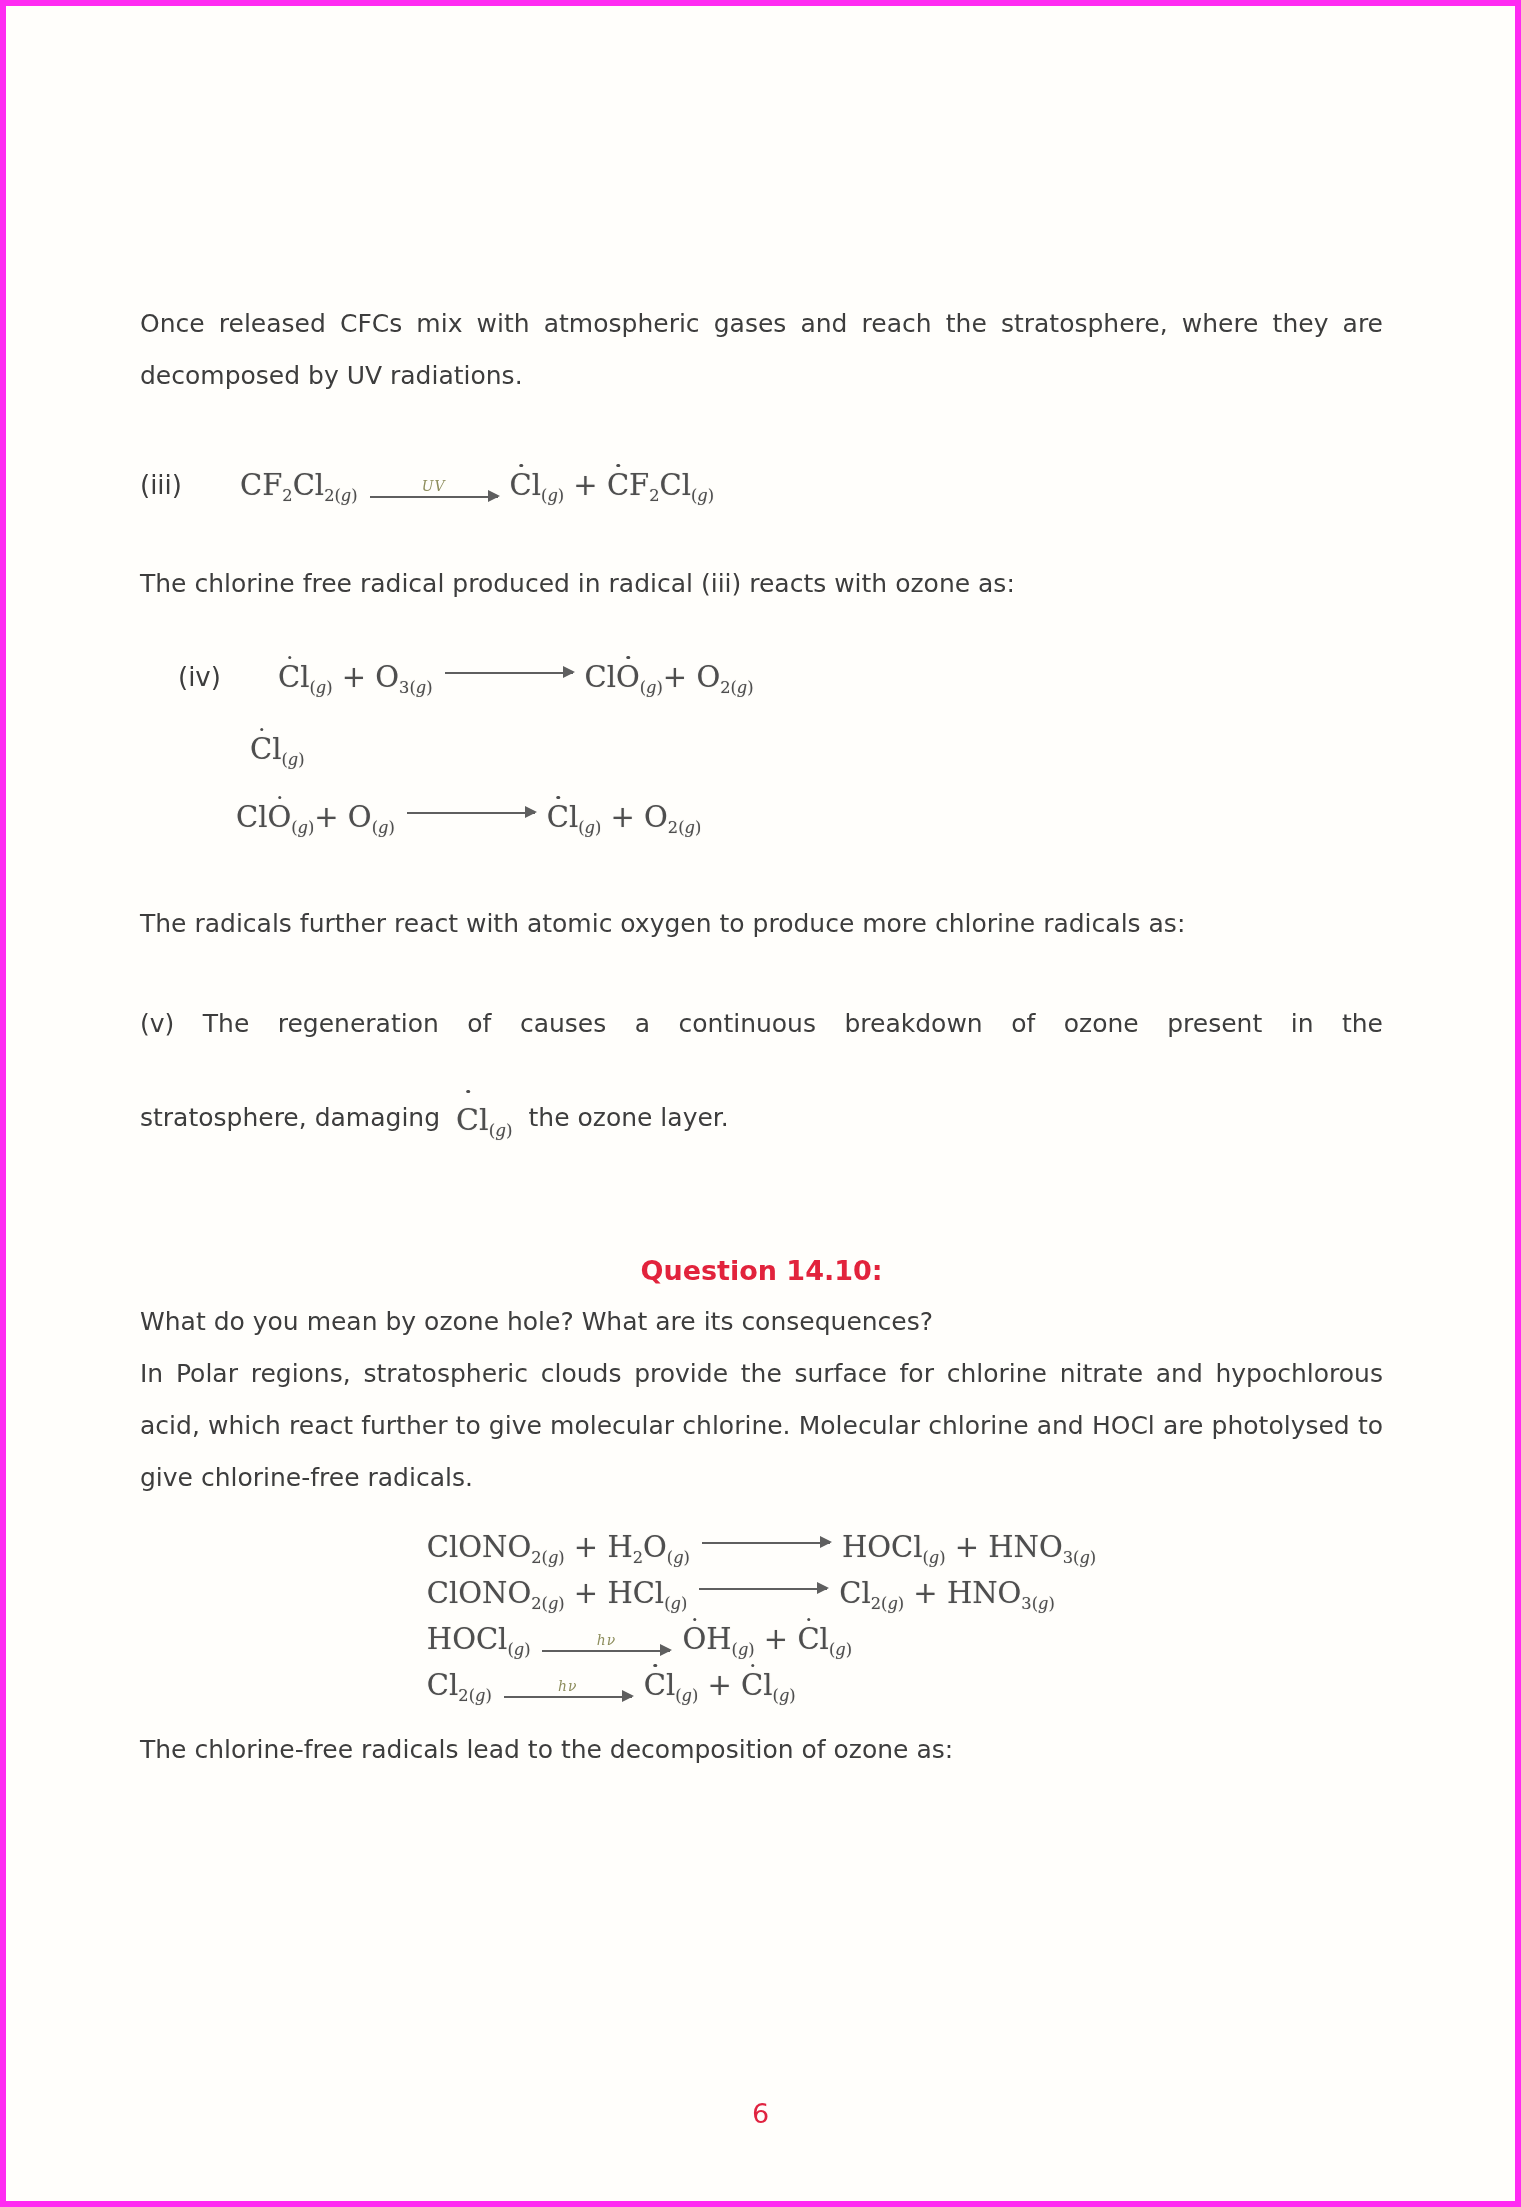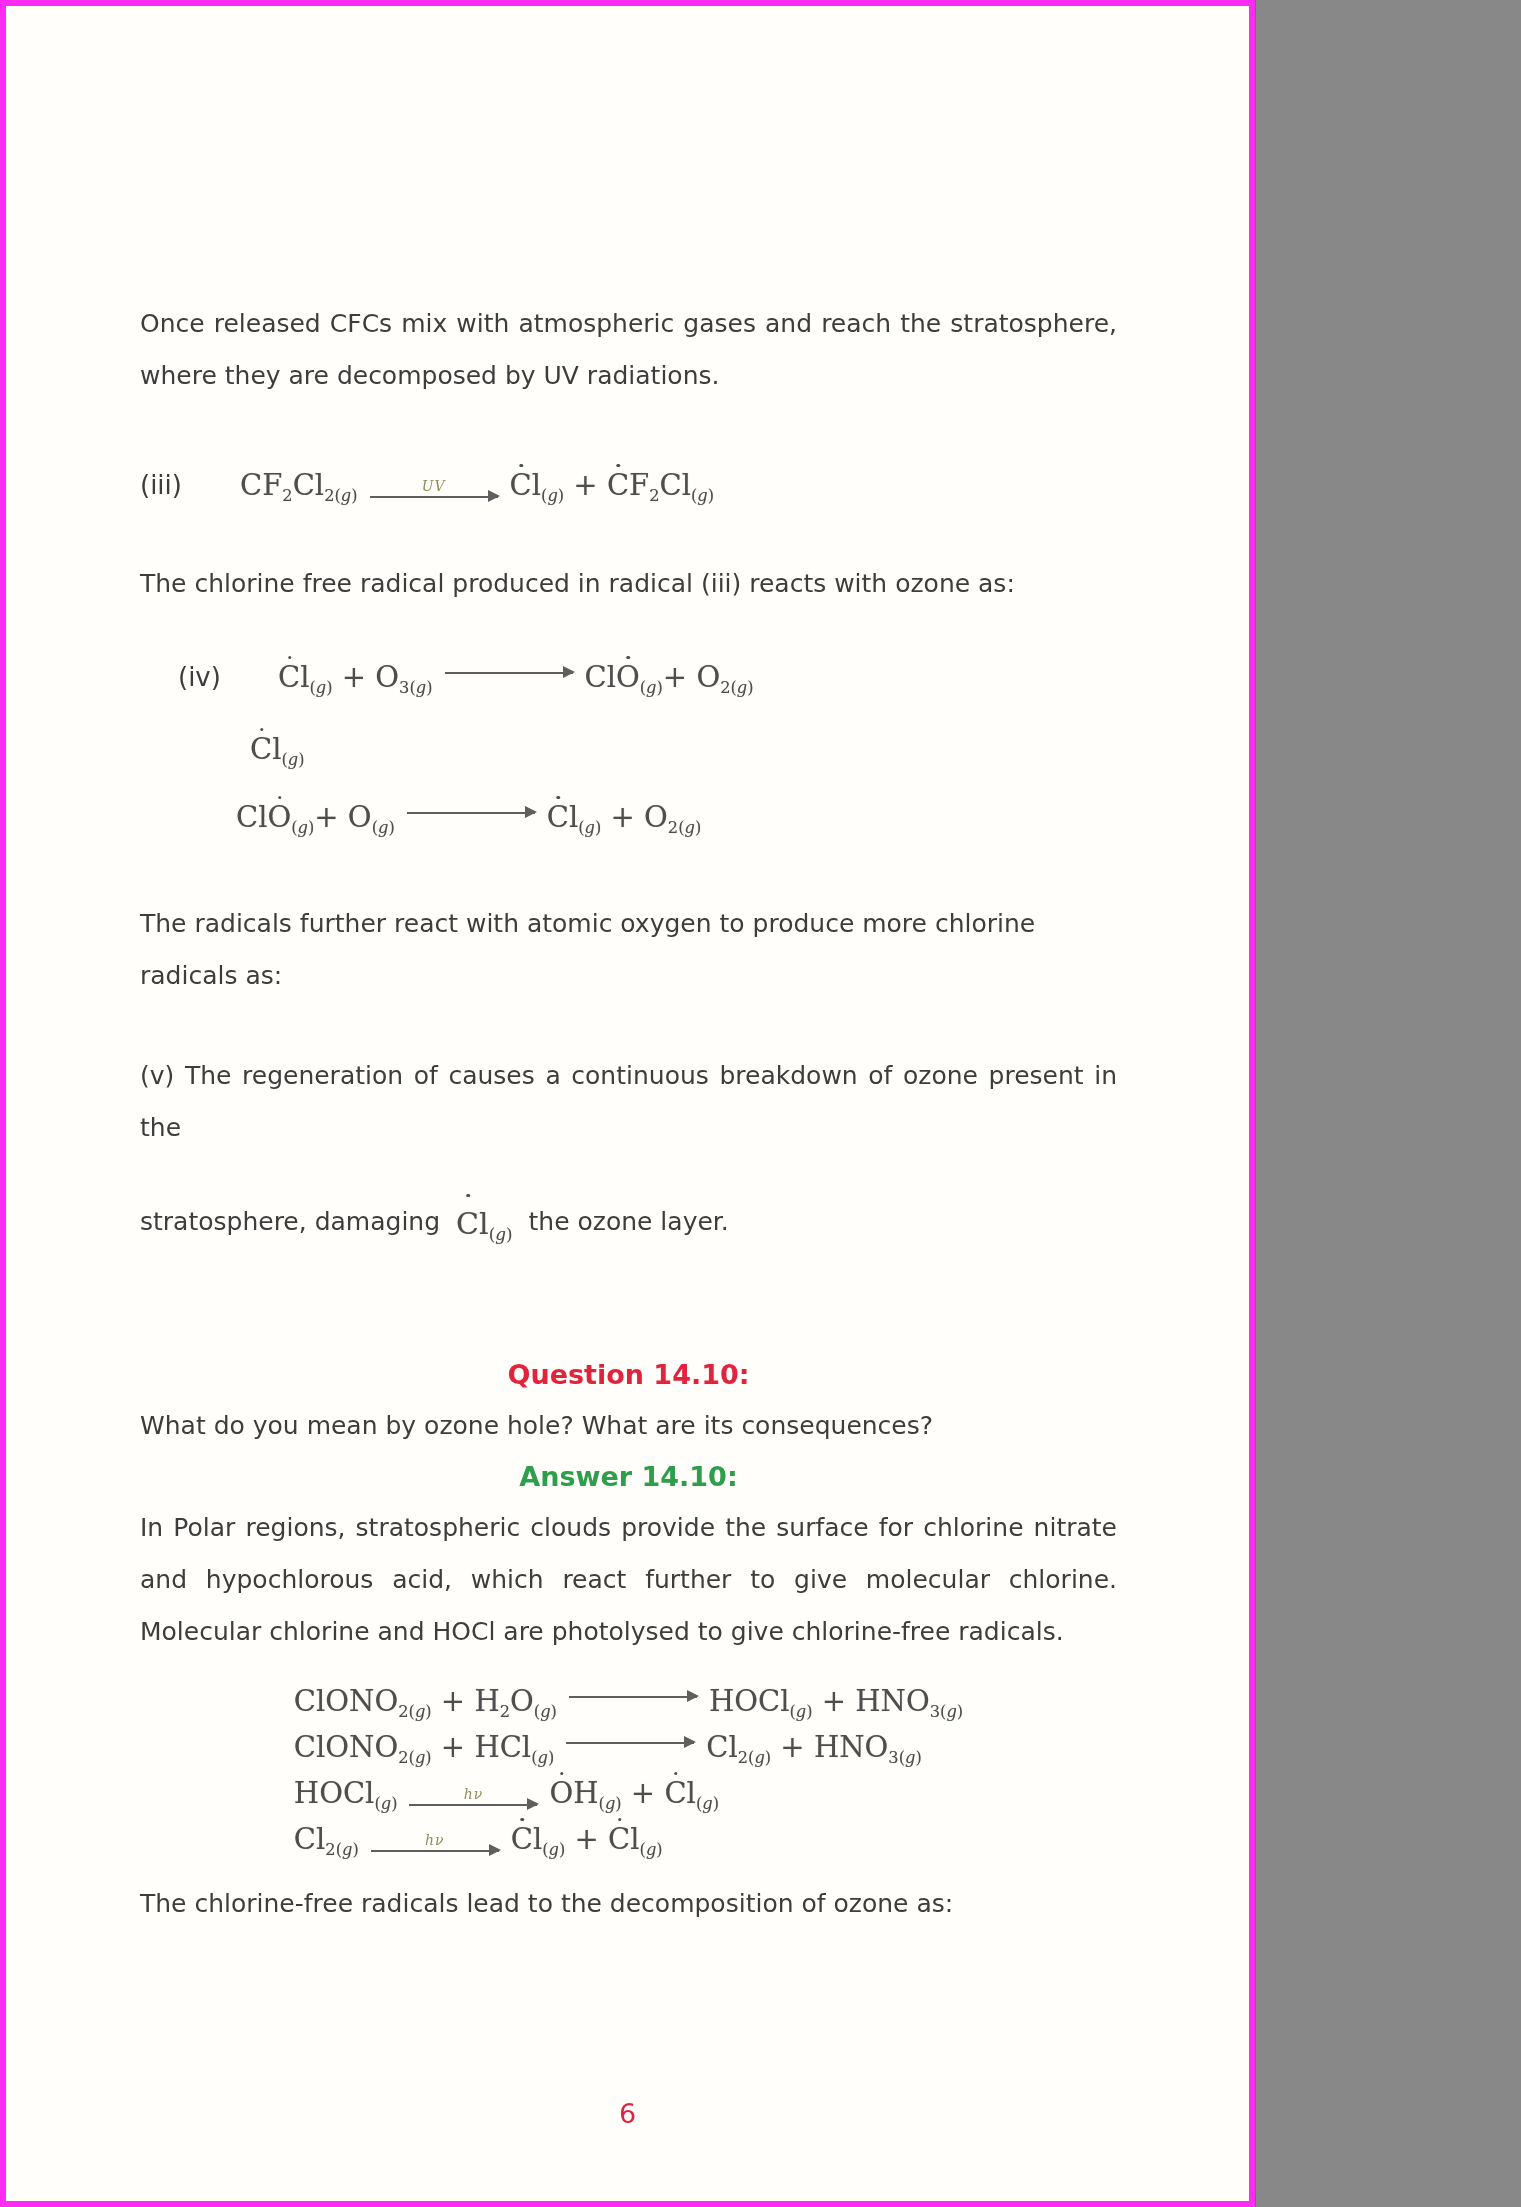--- a/index.html
+++ b/index.html
@@ -1,18 +1,18 @@
 <!DOCTYPE html>
 <html><head>
 <meta charset="utf-8">
 <style>
   * { margin:0; padding:0; box-sizing:border-box; }
   html,body { background:#888; }
   .page {
-    width:1255px; height:2207px;
+    width:1521px; height:2207px;
     background:#fffefb;
     border:6px solid #ff2bf2;
     outline:1px solid #e11fd6;
     position:relative;
     overflow:hidden;
     font-family:"DejaVu Sans", sans-serif;
     color:#3d3d3d;
     padding:292px 132px 0 134px;
   }
   .para {
@@ -122,21 +122,20 @@
   <div class="line stretch" id="p4a">(v) The regeneration of causes a continuous breakdown of ozone present in the</div>
 
   <div class="line" id="p4b">
     <span>stratosphere, damaging</span><span class="eq inline-eq"><span class="od">C</span>l<sub>(<i>g</i>)</sub></span><span>the ozone layer.</span>
   </div>
 
   <div class="heading q" id="qh">Question 14.10:</div>
 
   <div class="line" id="qt">What do you mean by ozone hole? What are its consequences?</div>
 
-  <div class="heading a" id="ah">Answer 14.10:</div>
 
   <div class="para" id="ap">In Polar regions, stratospheric clouds provide the surface for chlorine nitrate and hypochlorous acid, which react further to give molecular chlorine. Molecular chlorine and HOCl are photolysed to give chlorine-free radicals.</div>
 
   <div class="ans-eqs">
     <div class="eq">ClONO<sub>2(<i>g</i>)</sub> + H<sub>2</sub>O<sub>(<i>g</i>)</sub><span class="arr plain">
           <span class="shaft"></span>
         </span>HOCl<sub>(<i>g</i>)</sub> + HNO<sub>3(<i>g</i>)</sub></div>
     <div class="eq">ClONO<sub>2(<i>g</i>)</sub> + HCl<sub>(<i>g</i>)</sub><span class="arr plain">
           <span class="shaft"></span>
         </span>Cl<sub>2(<i>g</i>)</sub> + HNO<sub>3(<i>g</i>)</sub></div>

